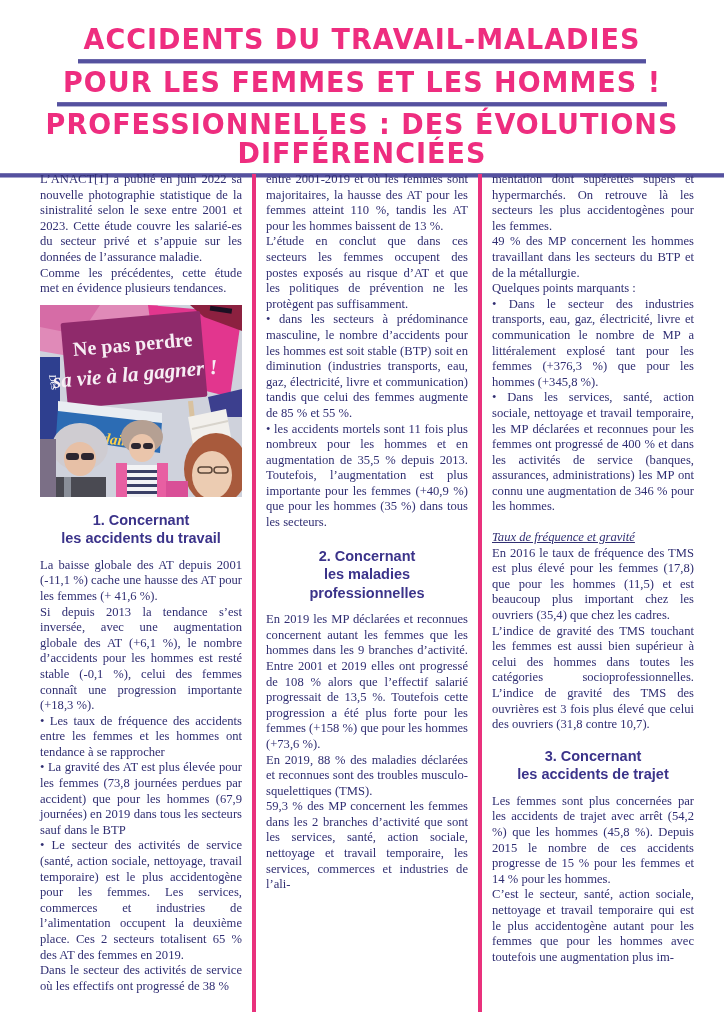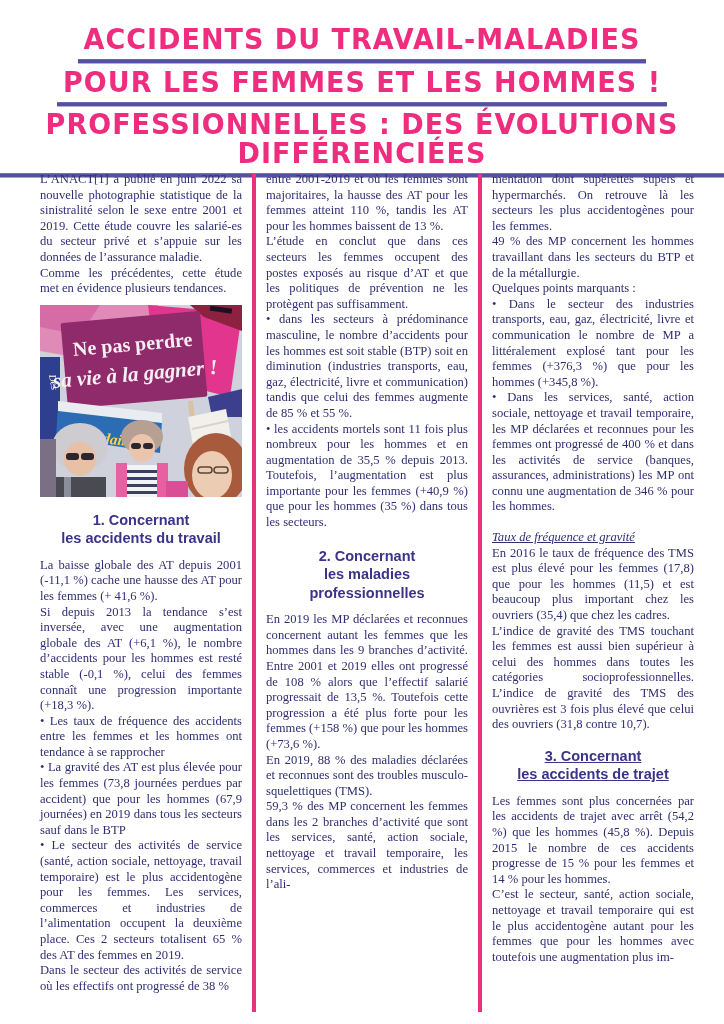--- a/index.html
+++ b/index.html
@@ -50,21 +50,21 @@
   <header class="masthead">
     <span class="tline"><span class="tinner">Accidents du travail-maladies</span></span>
     <span class="tline"><span class="tinner">pour les femmes et les hommes !</span></span>
     <span class="tline"><span class="tinner">professionnelles : des évolutions différenciées</span></span>
   </header>
 
   <div class="columns">
 
     <div class="col">
       <div>
-          <p class="para">L’ANACT[1] a publié en juin 2022 sa nouvelle photographie statistique de la sinistralité selon le sexe entre 2001 et 2019. Cette étude couvre les salarié-es du secteur privé et s’appuie sur les données de l’assurance maladie.</p>
+          <p class="para">L’ANACT[1] a publié en juin 2022 sa nouvelle photographie statistique de la sinistralité selon le sexe entre 2001 et 2023. Cette étude couvre les salarié-es du secteur privé et s’appuie sur les données de l’assurance maladie.</p>
           <p class="para">Comme les précédentes, cette étude met en évidence plusieurs tendances.</p>
         </div>
 
       <div class="photo-wrap">
         <svg width="202" height="192" viewBox="0 0 202 192" xmlns="http://www.w3.org/2000/svg">
 
           <rect x="0" y="0" width="202" height="192" fill="#cfd2dc"></rect>
 
           <polygon points="0,0 118,0 92,62 0,46" fill="#e08ab8"></polygon>
           <polygon points="0,0 60,0 40,30 0,22" fill="#d66ca6"></polygon>
@@ -175,21 +175,21 @@
           <p class="para">mentation dont supérettes supers et hypermarchés. On retrouve là les secteurs les plus accidentogènes pour les femmes.</p>
           <p class="para">49 % des MP concernent les hommes travaillant dans les secteurs du BTP et de la métallurgie.</p>
           <p class="para">Quelques points marquants :</p>
           <p class="para">• Dans le secteur des industries transports, eau, gaz, électricité, livre et communication le nombre de MP a littéralement explosé tant pour les femmes (+376,3 %) que pour les hommes (+345,8 %).</p>
           <p class="para">• Dans les services, santé, action sociale, nettoyage et travail temporaire, les MP déclarées et reconnues pour les femmes ont progressé de 400 % et dans les activités de service (banques, assurances, administrations) les MP ont connu une augmentation de 346 % pour les hommes.</p>
           <p class="para italic space-before">Taux de fréquence et gravité</p>
           <p class="para">En 2016 le taux de fréquence des TMS est plus élevé pour les femmes (17,8) que pour les hommes (11,5) et est beaucoup plus important chez les ouvriers (35,4) que chez les cadres.</p>
           <p class="para">L’indice de gravité des TMS touchant les femmes est aussi bien supérieur à celui des hommes dans toutes les catégories socioprofessionnelles. L’indice de gravité des TMS des ouvrières est 3 fois plus élevé que celui des ouvriers (31,8 contre 10,7).</p>
         </div>
 
-      <h2 class="section-heading" style="text-decoration:underline;">
+      <h2 class="section-heading" style="">
         <span>3. Concernant</span><br>
         <span>les accidents de trajet</span>
       </h2>
 
       <div>
           <p class="para">Les femmes sont plus concernées par les accidents de trajet avec arrêt (54,2 %) que les hommes (45,8 %). Depuis 2015 le nombre de ces accidents progresse de 15 % pour les femmes et 14 % pour les hommes.</p>
           <p class="para">C’est le secteur, santé, action sociale, nettoyage et travail temporaire qui est le plus accidentogène autant pour les femmes que pour les hommes avec toutefois une augmentation plus im-</p>
         </div>
     </div>
 

